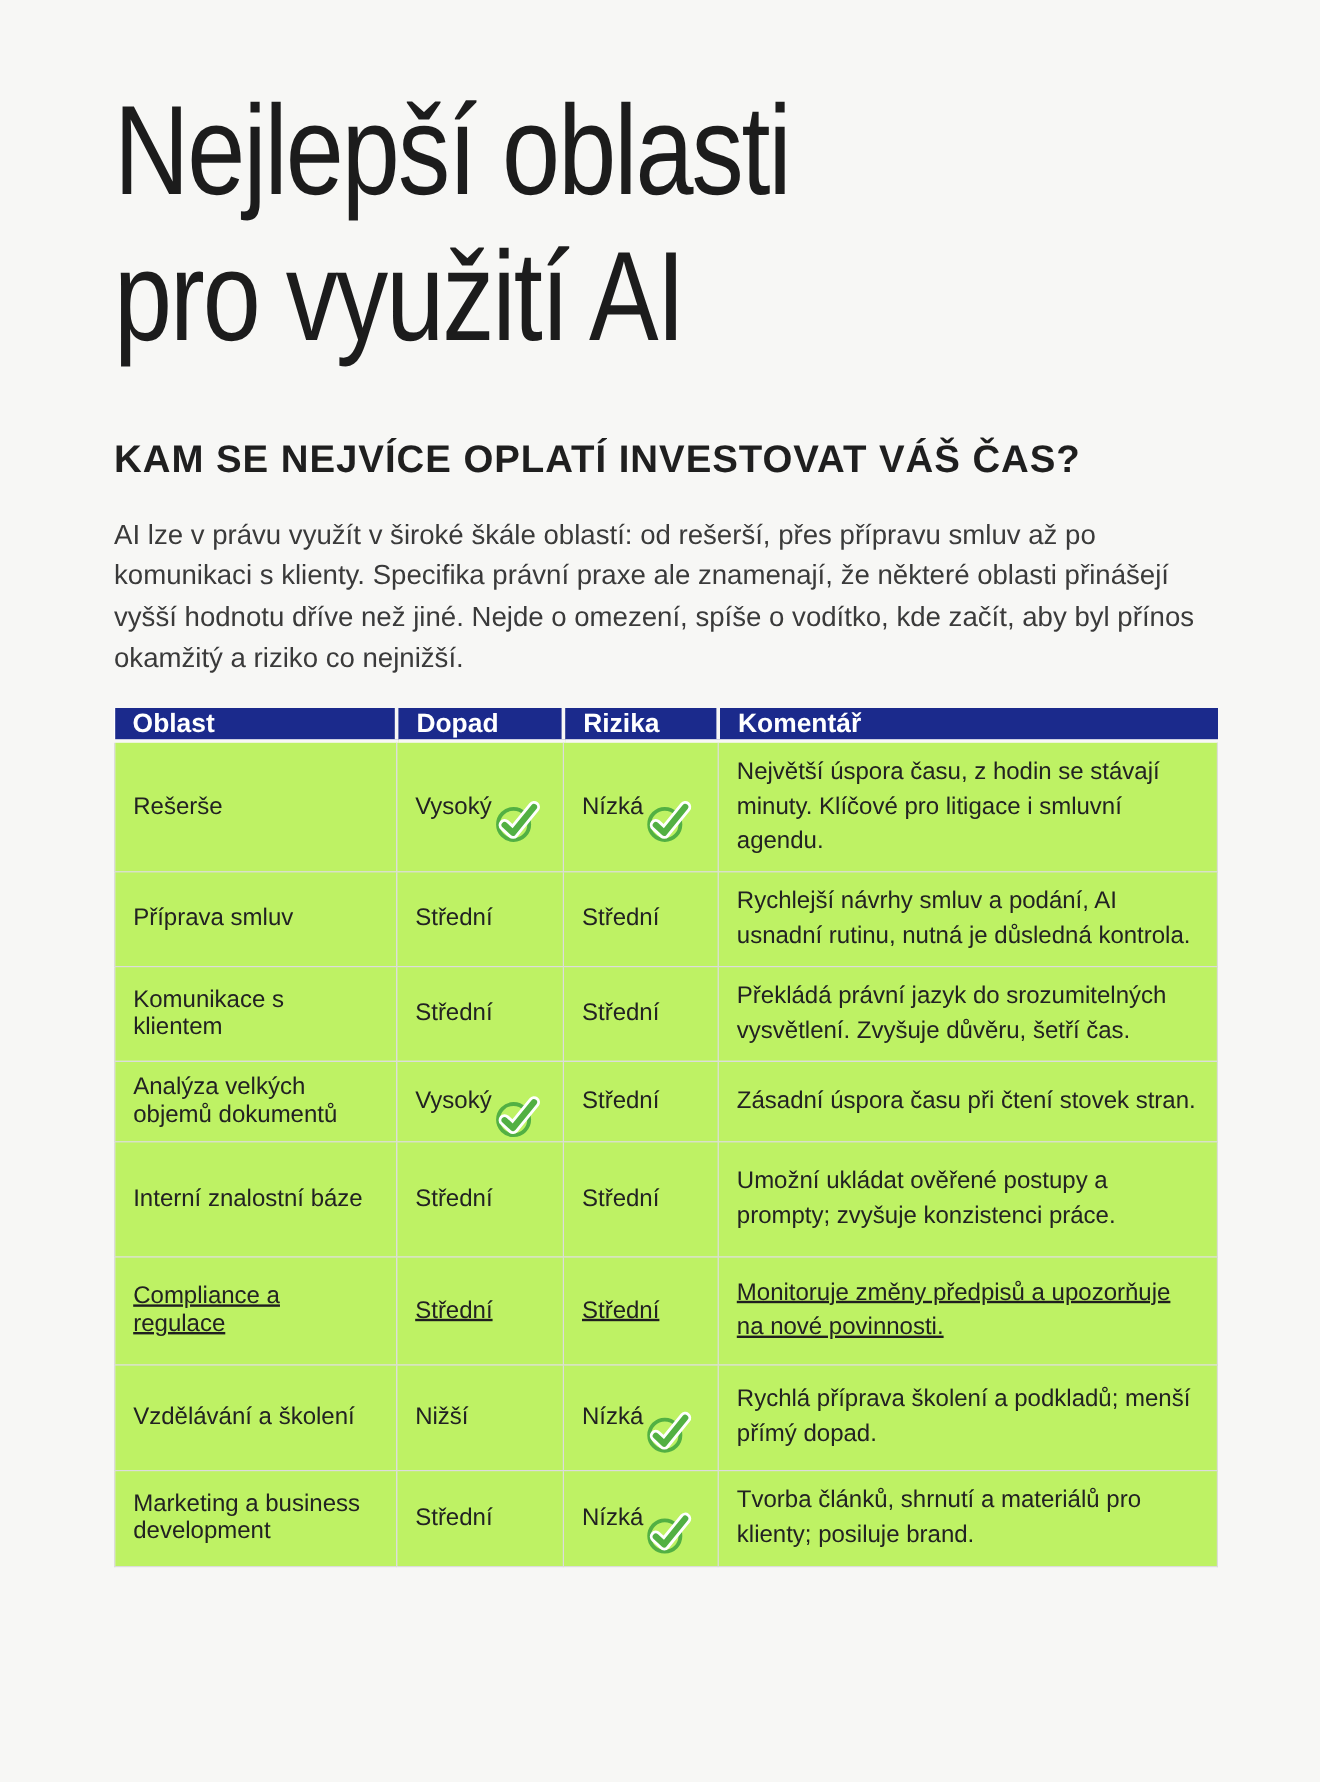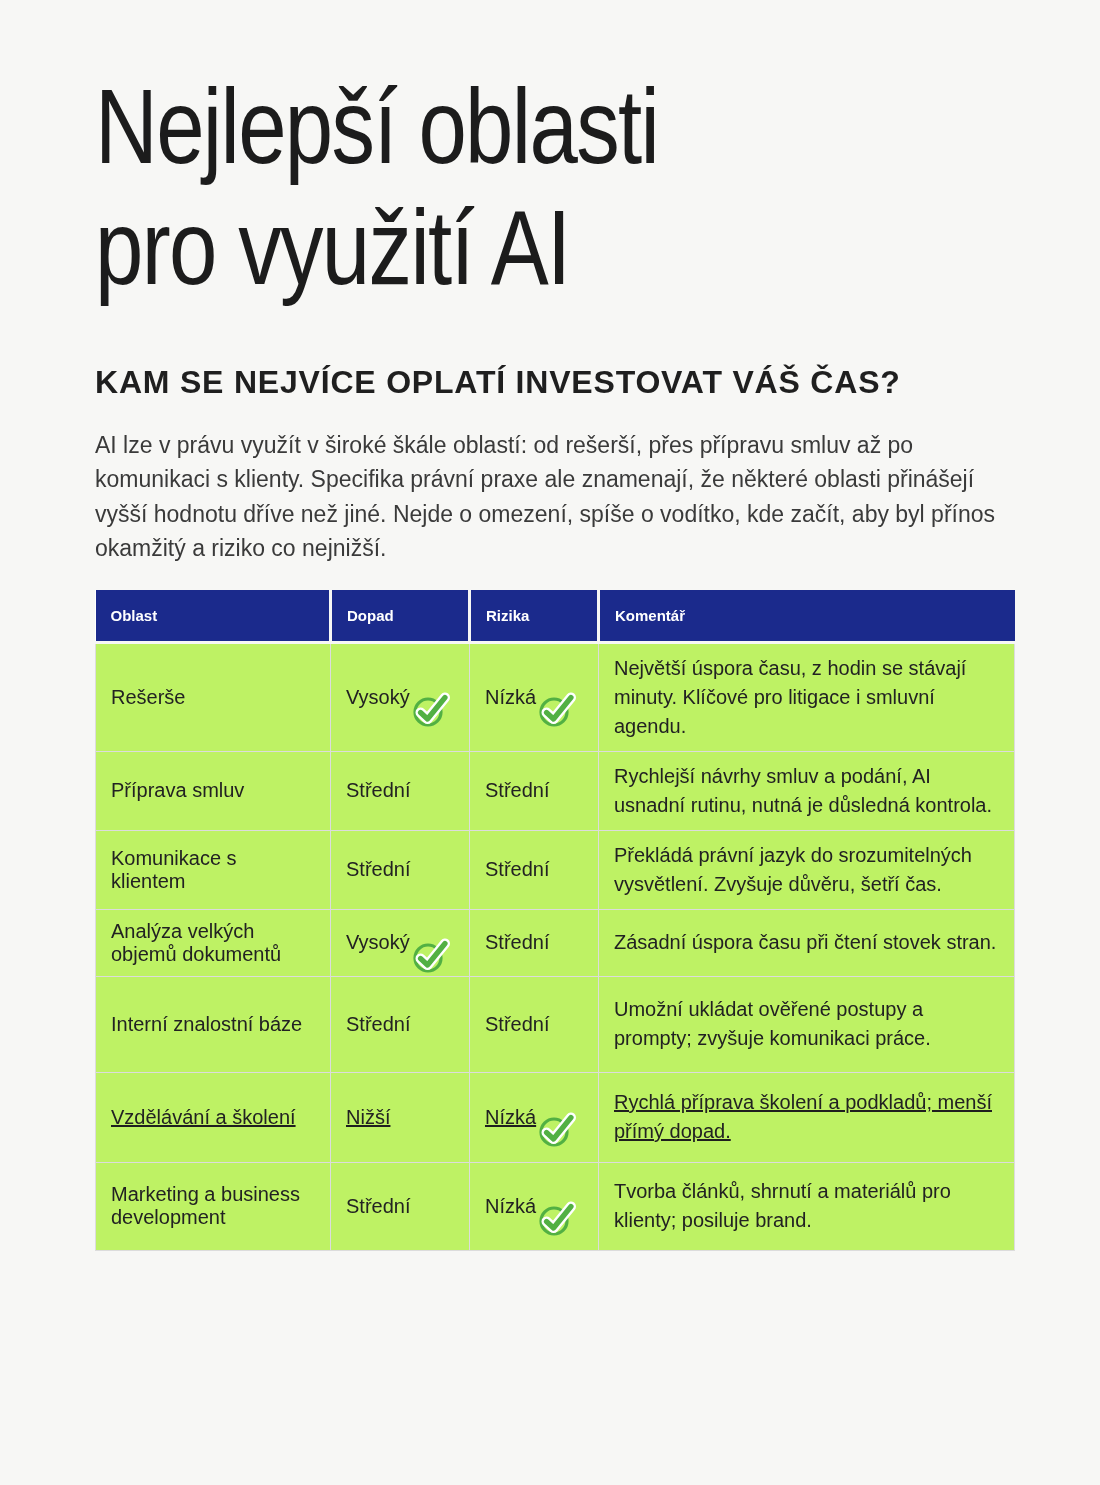--- a/index.html
+++ b/index.html
@@ -49,24 +49,24 @@
   table{
     margin-top:24px;
     width:920px;
     border-collapse:collapse;
     background:#ffffff;
   }
   col.c1{width:235px;} col.c2{width:139px;} col.c3{width:129px;}
   thead th{
     background:var(--header-bg);
     color:#ffffff;
-    font-size:15px;
+    font-size:22px;
     font-weight:700;
     text-align:left;
-    padding:17px 15px;
+    padding:0 15px;
     border-left:3px solid var(--page-bg);
     border-bottom:3px solid var(--page-bg);
   }
   thead th:first-child{border-left:none;}
   tbody td{
     background:#bef264;
     border:1px solid var(--border);
     font-size:20px;
     padding:10px 15px;
     vertical-align:middle;
@@ -214,23 +214,39 @@
         <span class="v-dopad">Střední</span>
 
       </div>
     </td>
     <td>
       <div class="lvl">
         <span class="v-rizika">Střední</span>
 
       </div>
     </td>
-    <td class="comment"><span class="v-komentar">Umožní ukládat ověřené postupy a prompty; zvyšuje komunikaci práce.</span></td>
-  </tr>
-
+    <td class="comment"><span class="v-komentar">Umožní ukládat ověřené postupy a prompty; zvyšuje konzistenci práce.</span></td>
+  </tr>
+
+  <tr>
+    <td><span class="v-oblast">Compliance a regulace</span></td>
+    <td>
+      <div class="lvl">
+        <span class="v-dopad">Střední</span>
+
+      </div>
+    </td>
+    <td>
+      <div class="lvl">
+        <span class="v-rizika">Střední</span>
+
+      </div>
+    </td>
+    <td class="comment"><span class="v-komentar">Monitoruje změny předpisů a upozorňuje na nové povinnosti.</span></td>
+  </tr>
 
   <tr>
     <td><span class="v-oblast">Vzdělávání a školení</span></td>
     <td>
       <div class="lvl">
         <span class="v-dopad">Nižší</span>
 
       </div>
     </td>
     <td>

